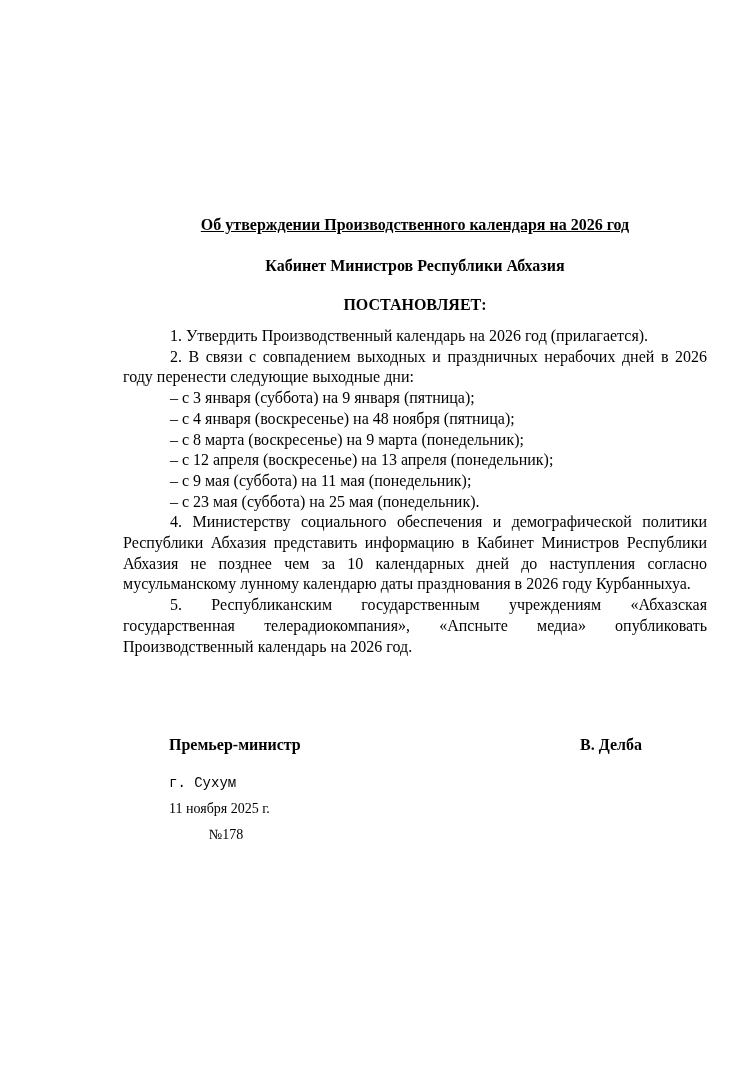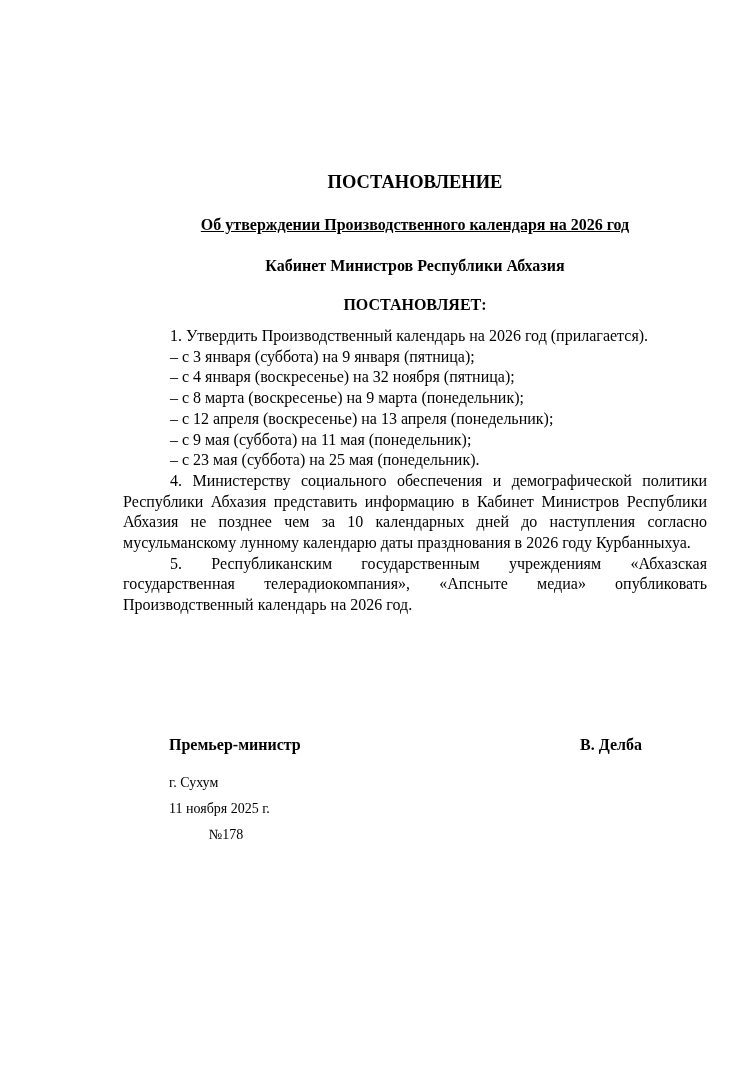--- a/index.html
+++ b/index.html
@@ -80,38 +80,38 @@
     }
     .sig-title { position: absolute; left: 0; top: 0; white-space: nowrap; }
     .sig-name { position: absolute; right: 0; top: 0; white-space: nowrap; }
     .meta {
       position: absolute;
       left: 169px;
       font-size: 14px;
       line-height: 18px;
       white-space: nowrap;
     }
-    .meta-city { top: 774px; }
+    .meta-city { top: 774px; font-family: Liberation Mono, monospace; }
     .meta-date { top: 800px; }
     .meta-number { top: 826px; margin-left: 40px; }
   </style>
 </head>
 <body>
 
 <div class="page">
 
-  <div class="center title">ПОСТАНОВЛЕНИЕ</div>
   <div class="center subtitle">Об утверждении Производственного календаря на 2026 год</div>
   <div class="center issuer">Кабинет Министров Республики Абхазия</div>
   <div class="center decree">ПОСТАНОВЛЯЕТ:</div>
 
   <div class="body-text">
     <p class="para">1. Утвердить Производственный календарь на 2026 год (прилагается).</p>
+    <p class="para">2. В связи с совпадением выходных и праздничных нерабочих дней в 2026 году перенести следующие выходные дни:</p>
     <p class="dash-item">– с 3 января (суббота) на 9 января (пятница);</p>
-    <p class="dash-item">– с 4 января (воскресенье) на 32 ноября (пятница);</p>
+    <p class="dash-item">– с 4 января (воскресенье) на 48 ноября (пятница);</p>
     <p class="dash-item">– с 8 марта (воскресенье) на 9 марта (понедельник);</p>
     <p class="dash-item">– с 12 апреля (воскресенье) на 13 апреля (понедельник);</p>
     <p class="dash-item">– с 9 мая (суббота) на 11 мая (понедельник);</p>
     <p class="dash-item">– с 23 мая (суббота) на 25 мая (понедельник).</p>
     <p class="para">4. Министерству социального обеспечения и демографической политики Республики Абхазия представить информацию в Кабинет Министров Республики Абхазия не позднее чем за 10 календарных дней до наступления согласно мусульманскому лунному календарю даты празднования в 2026 году Курбанныхуа.</p>
     <p class="para">5. Республиканским государственным учреждениям «Абхазская государственная телерадиокомпания», «Апсныте медиа» опубликовать Производственный календарь на 2026 год.</p>
   </div>
 
   <div class="signature">
     <span class="sig-title">Премьер-министр</span>

